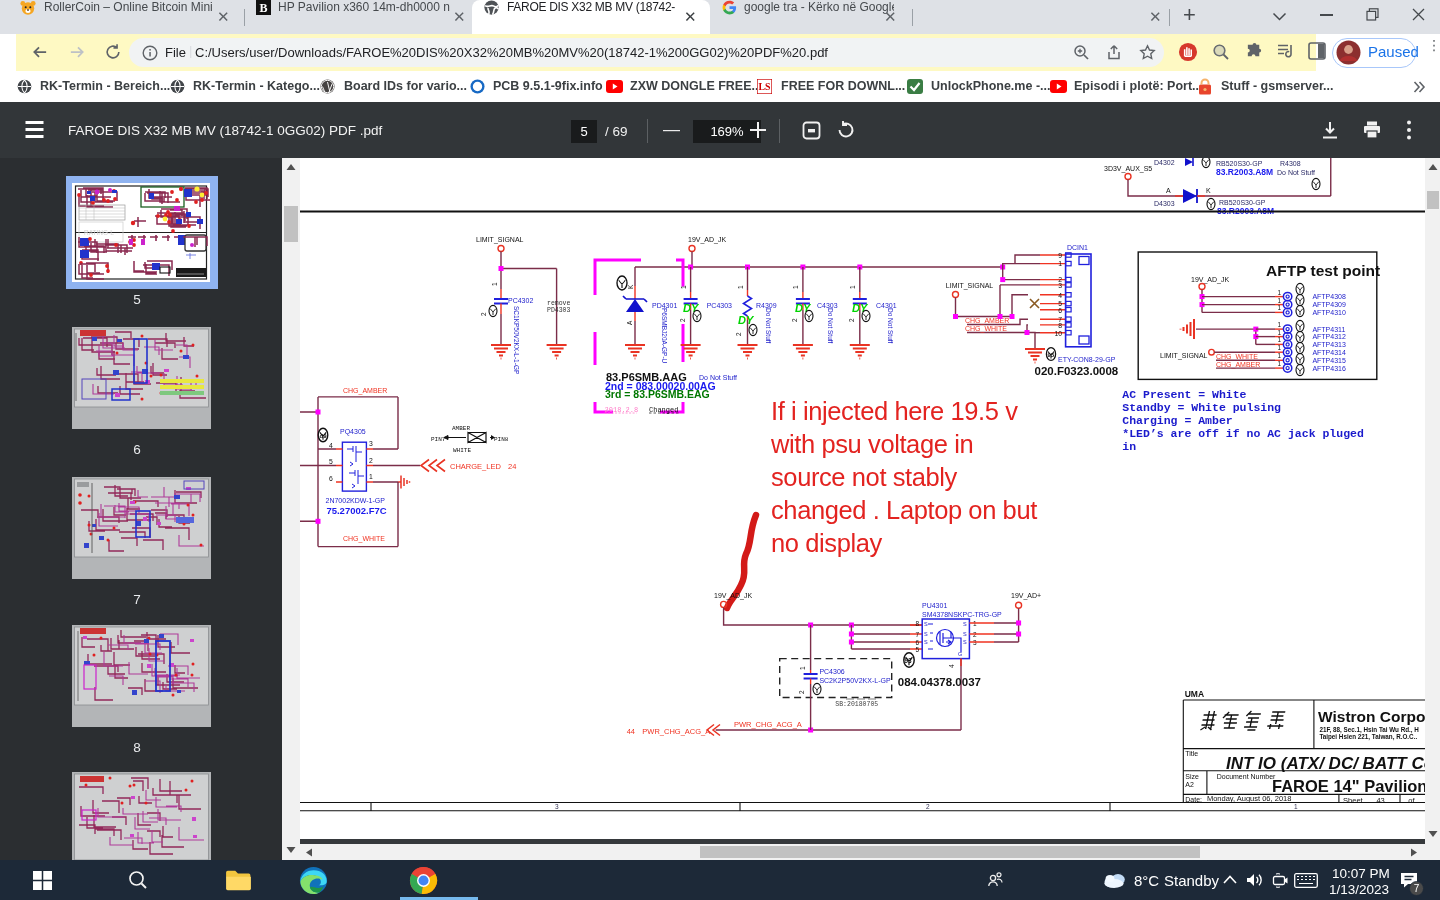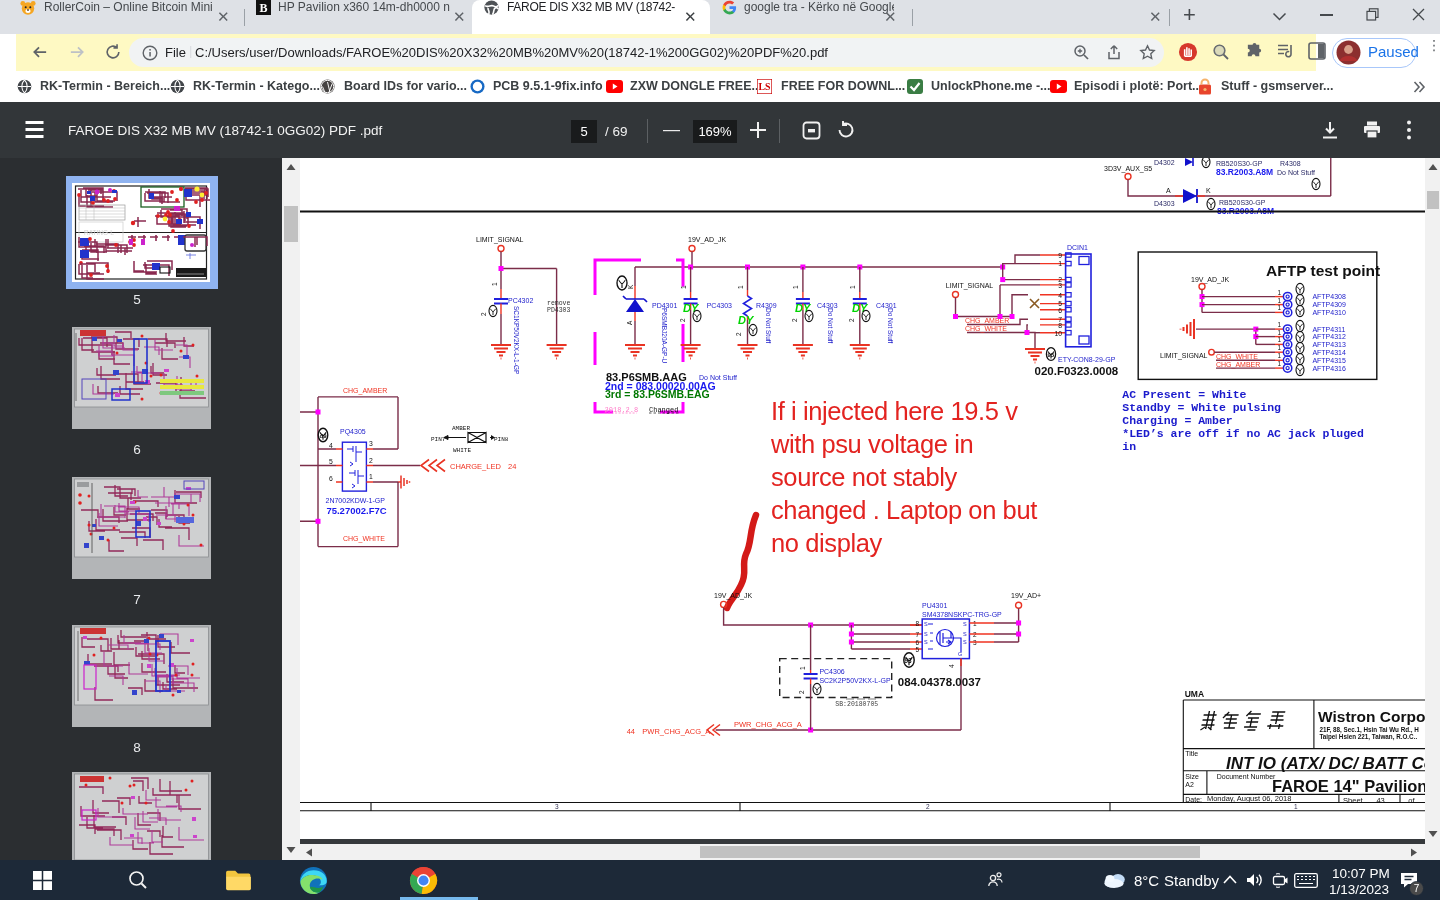--- a/index.html
+++ b/index.html
@@ -239,21 +239,21 @@
 
   <div id="pdfbar" class="abs">
     <svg class="pdficon" style="left:25px; top:17px;" width="19" height="21" viewBox="0 0 19 21">
         <path d="M0.5 3.5 h18 M0.5 10.5 h18 M0.5 17.5 h18" stroke="#fff" stroke-width="3"></path>
       </svg>
     <span class="t" style="left:68px; top:21px; font-size:13.5px;">FAROE DIS X32 MB MV (18742-1 0GG02) PDF .pdf</span>
     <div class="darkbox" style="left:571px; top:119px; width:26px; height:23px; line-height:23px; top:18px;">5</div>
     <span style="position:absolute; left:605px; top:22px; font-size:13.5px; color:#f1f1f1;">/ 69</span>
     <div style="position:absolute; left:647px; top:17px; width:1px; height:24px; background:#5c6063;"></div>
     <span style="position:absolute; left:663px; top:18px; font-size:17px; color:#f1f1f1;">—</span>
-    <div class="darkbox" style="left:693px; top:18px; width:44px; height:23px; line-height:23px;">169%</div>
+    <div class="darkbox" style="left:693px; top:18px; width:68px; height:23px; line-height:23px;">169%</div>
     <svg class="pdficon" style="left:749px; top:19px;" width="18" height="18" viewBox="0 0 18 18">
         <path d="M9 1 v16 M1 9 h16" stroke="#f1f1f1" stroke-width="2"></path>
       </svg>
     <div style="position:absolute; left:779px; top:17px; width:1px; height:24px; background:#5c6063;"></div>
     <svg class="pdficon" style="left:802px; top:19px;" width="19" height="19" viewBox="0 0 19 19">
         <rect x="1.5" y="1.5" width="16" height="16" rx="3" fill="none" stroke="#f1f1f1" stroke-width="1.8"></rect>
         <rect x="6" y="8" width="7" height="3.4" fill="#f1f1f1"></rect>
       </svg>
     <svg class="pdficon" style="left:836px; top:18px;" width="20" height="20" viewBox="0 0 20 20">
         <g transform="scale(-1,1) translate(-20,0)">

